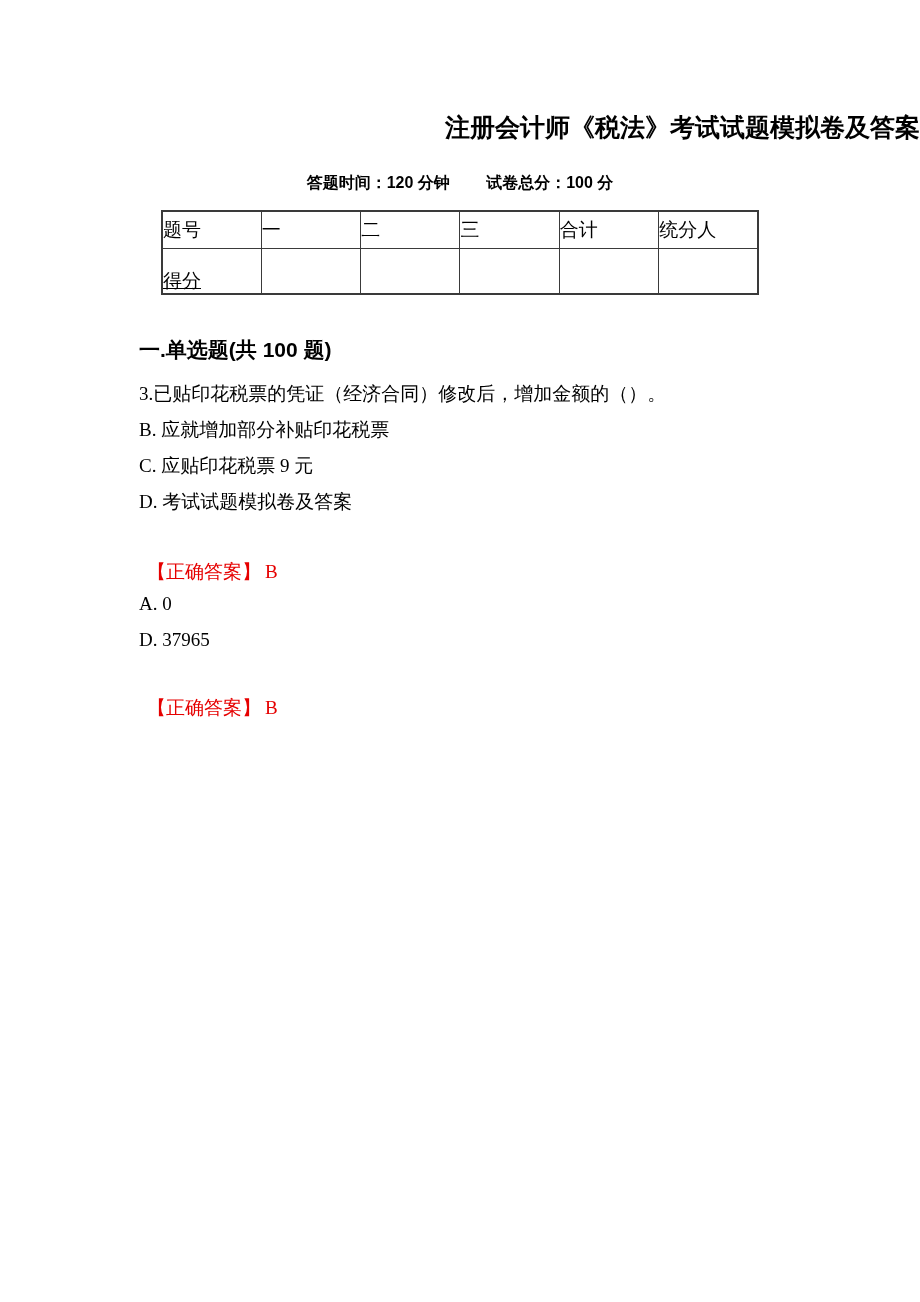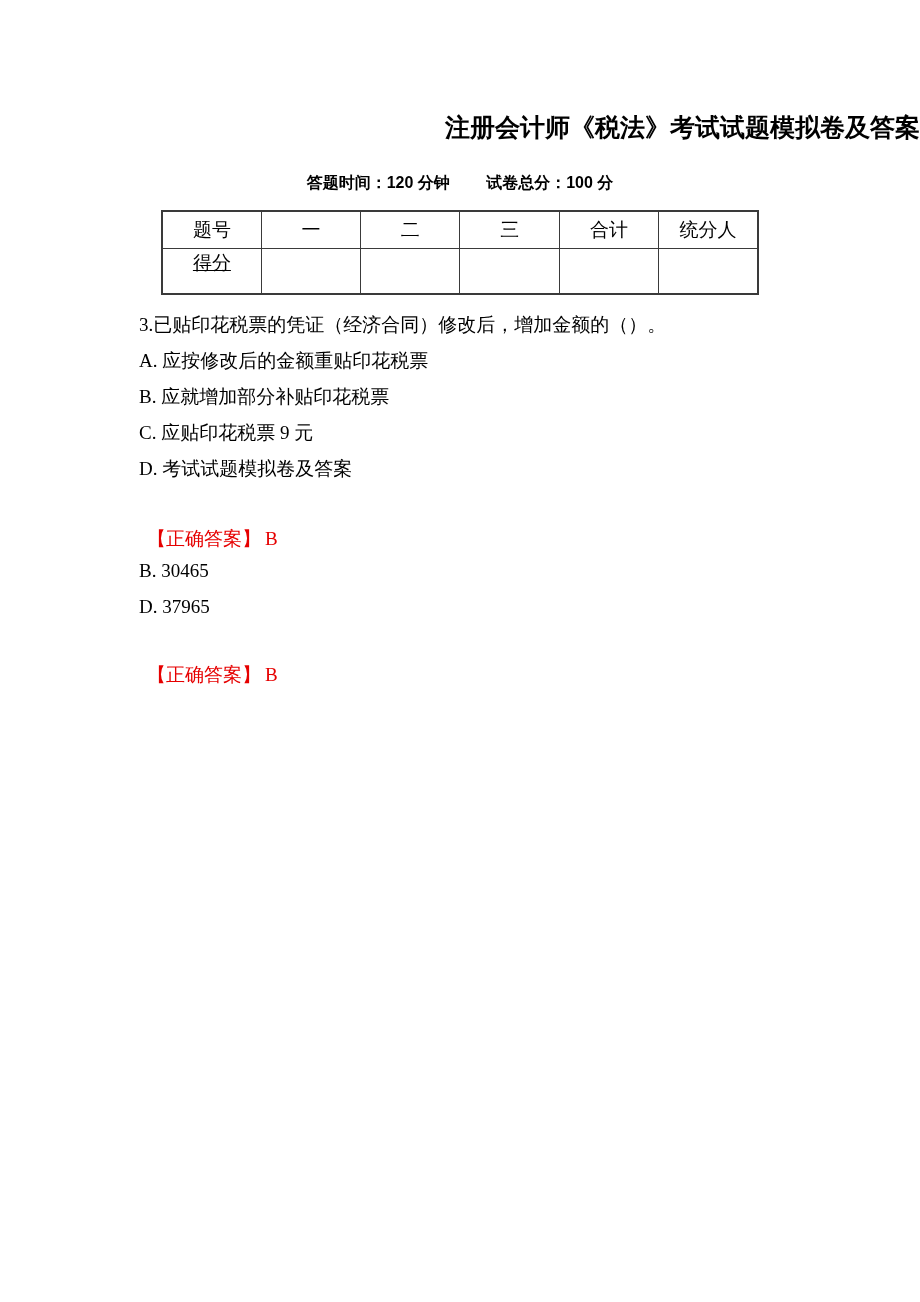--- a/index.html
+++ b/index.html
@@ -35,28 +35,27 @@
 
   table.score-table {
     margin: 13px auto 0 auto;
     width: 598px;
     border-collapse: collapse;
     table-layout: fixed;
     border: 2px solid #3a3a3a;
   }
   table.score-table td {
     border: 1px solid #3a3a3a;
-    text-align: center;
     vertical-align: middle;
     font-size: 19px;
     line-height: 22px;
   }
   table.score-table tr.head-row td { height: 37px; }
   table.score-table tr.score-row td { height: 46px; }
-  table.score-table tr.score-row td.score-label { vertical-align: top; padding-top: 3px; text-decoration: underline; }
+  table.score-table tr.score-row td.score-label { vertical-align: top; padding-top: 21px; text-decoration: underline; }
 
   .content {
     margin-left: 139px;
     margin-right: 139px;
   }
   .section-heading {
     margin-top: 41px;
     font-family: "Liberation Sans", "DejaVu Sans", sans-serif;
     font-weight: bold;
     font-size: 21px;
@@ -115,34 +114,34 @@
         <td></td>
         <td></td>
         <td></td>
         <td></td>
       </tr>
     </tbody>
   </table>
 
   <div class="content">
 
+    <h2 class="section-heading">一.单选题(共 100 题)</h2>
 
     <div class="question q1">
       <div class="stem">3.已贴印花税票的凭证（经济合同）修改后，增加金额的（）。</div>
-      <div class="option">A. 应按修改后的金额重贴印花税票</div>
       <div class="option">B. 应就增加部分补贴印花税票</div>
       <div class="option">C. 应贴印花税票 9 元</div>
       <div class="option">D. 考试试题模拟卷及答案</div>
       <div class="answer" style="color:#e60000;">
         <span>【正确答案】</span><span class="answer-value">B</span>
       </div>
     </div>
 
     <div class="question q2">
-      <div class="option">B. 30465</div>
+      <div class="option">A. 0</div>
       <div class="option">D. 37965</div>
       <div class="answer" style="color:#e60000;">
         <span>【正确答案】</span><span class="answer-value">B</span>
       </div>
     </div>
 
   </div>
 </div>
 
 </body></html>

